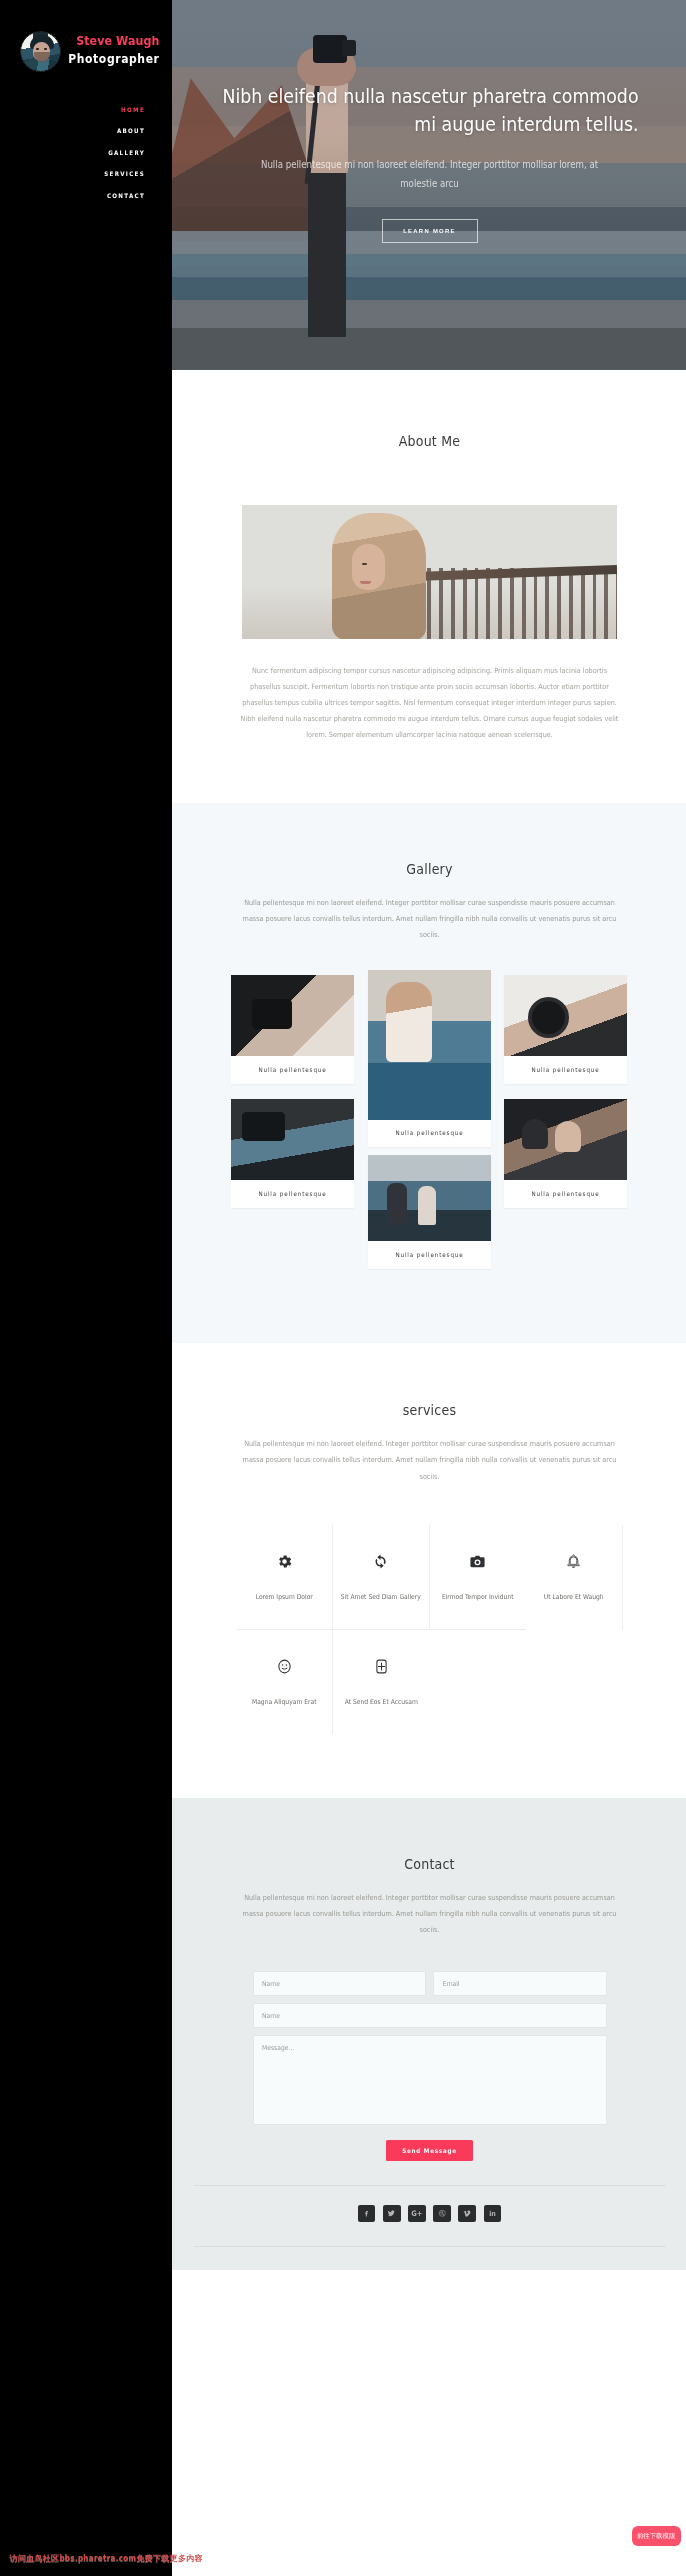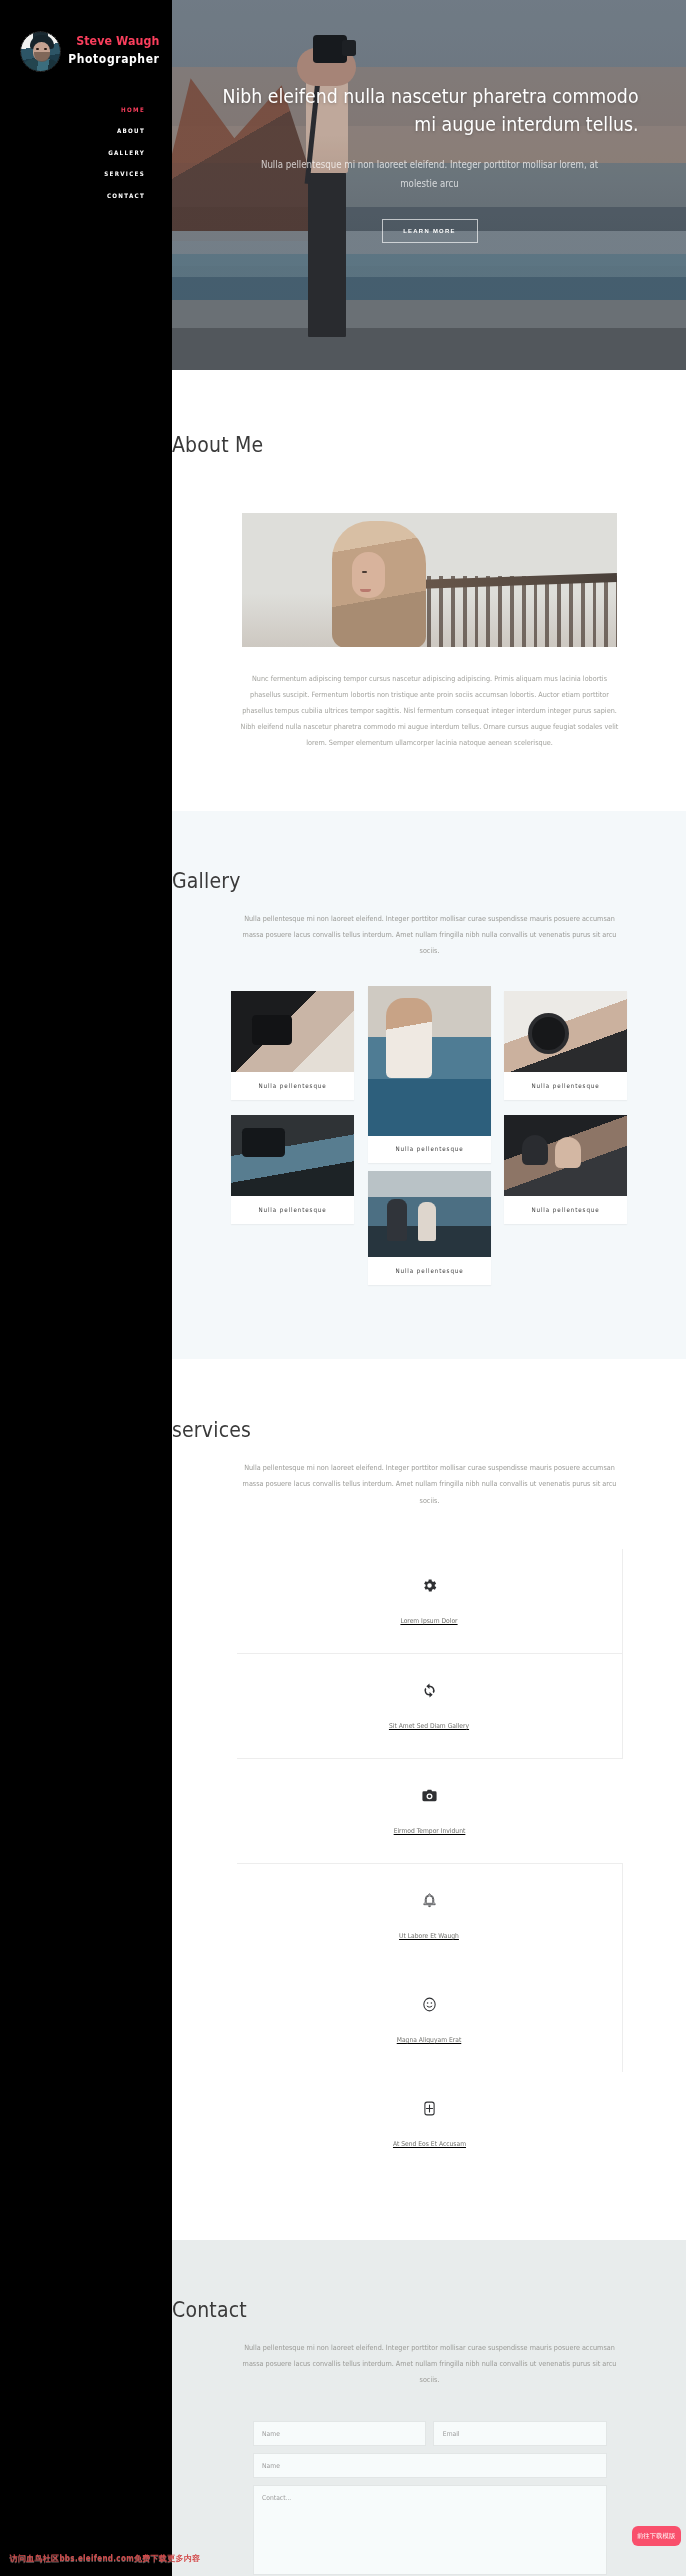--- a/index.html
+++ b/index.html
@@ -98,21 +98,21 @@
   #hero-sub{ color:rgba(255,255,255,.72); font-size:9.6px; font-weight:300; line-height:2.0;
     text-align:center; width:375px; margin-top:16px; }
   #hero-btn{
     margin-top:26px; width:96px; height:23.6px; border:0.5px solid rgba(255,255,255,.65);
     color:#fff; font-size:5.9px; font-weight:600; letter-spacing:1.3px;
     display:flex; align-items:center; justify-content:center; cursor:pointer; background:transparent;
   }
 
   
   .section{ width:515px; position:relative; }
-  .sec-title{ font-size:21px; font-weight:400; color:#3a3a3a; letter-spacing:0.2px; }
+  .sec-title{ text-align:center; font-size:14px; font-weight:400; color:#3a3a3a; letter-spacing:0.2px; }
   .sec-lede{ text-align:center; font-size:7.2px; line-height:2.25; color:#9a9a96; font-weight:300;
     width:375px; margin:18px auto 0; }
 
   
   #about{ background:#fff; padding:63px 0 59px; }
   #about-photo{
     width:375px; height:134px; margin:56px auto 0; overflow:hidden; position:relative;
     background:linear-gradient(180deg,#d6d6d2 0 55%, #cfcbc4 55% 100%);
   }
   #about-photo .sky{ position:absolute; inset:0; background:linear-gradient(180deg,#dededa 0 60%,#cdc8c1 100%);}
@@ -152,21 +152,21 @@
   .t4:after{content:"";position:absolute;left:10.7px;top:13px;width:43px;height:29px;background:#14171a;border-radius:4.3px;}
   .t5{ background:linear-gradient(180deg,#b9c2c6 0 30%, #4c6f83 30% 64%, #27353e 64% 100%); }
   .t5:after{content:"";position:absolute;left:19.3px;top:28px;width:19.3px;height:42px;background:#30343a;border-radius:7.5px 7.5px 2.1px 2.1px;}
   .t5:before{content:"";position:absolute;left:50px;top:31px;width:18px;height:39px;background:#ded6cd;border-radius:7.5px 7.5px 2.1px 2.1px;}
   .t6{ background:linear-gradient(160deg,#1f2124 0 36%, #8d7566 36% 60%, #35373b 60% 100%); }
   .t6:after{content:"";position:absolute;left:18px;top:19.3px;width:26px;height:30px;background:#2a2c30;border-radius:13px 13px 5.4px 5.4px;}
   .t6:before{content:"";position:absolute;left:51px;top:21.4px;width:26px;height:31px;background:#d3b7a3;border-radius:13px 13px 5.4px 5.4px;}
 
   
   #services{ background:#fff; padding:59px 0 64px; }
-  #services-grid{ width:386px; margin:40px auto 0; display:grid; grid-template-columns:repeat(1,1fr);text-decoration:underline; }
+  #services-grid{ width:386px; margin:40px auto 0; display:grid; grid-template-columns:repeat(4,1fr); }
   .svc{ padding:25px 7.5px 25px; text-align:center; position:relative; }
   .svc:nth-child(1),.svc:nth-child(2),.svc:nth-child(4),.svc:nth-child(5){ border-right:0.5px solid #ededed; }
   .svc:nth-child(1),.svc:nth-child(2),.svc:nth-child(3){ border-bottom:0.5px solid #ededed; }
   .svc-icon{ height:23.6px; display:flex; align-items:center; justify-content:center; color:#2f3033;}
   .svc-icon svg{ width:17px; height:17px; fill:currentColor; }
   .svc-label{ margin-top:18px; font-size:6.7px; color:#6e6e6a; font-weight:300; line-height:1.85;}
 
   
   #contact{ background:#e8ecec; padding:58px 0 23.6px; }
   #contact-form{ width:354px; margin:33px auto 0; }
@@ -387,21 +387,21 @@
     <p class="sec-lede">Nulla pellentesque mi non laoreet eleifend. Integer porttitor mollisar curae suspendisse mauris posuere accumsan massa posuere lacus convallis tellus interdum. Amet nullam fringilla nibh nulla convallis ut venenatis purus sit arcu sociis.</p>
 
     <div id="contact-form">
       <div class="row2">
         <div class="fld">Name</div>
         <div class="fld">Email</div>
       </div>
       <div class="spacer"></div>
       <div class="fld">Name</div>
       <div class="spacer"></div>
-      <div class="fld ta">Contact...</div>
+      <div class="fld ta">Message...</div>
       <button id="send-btn">Send Message</button>
     </div>
 
     <div id="footer-divider"></div>
 
     <div id="socials">
       <div class="soc">
         <svg viewBox="0 0 24 24">
             <path d="M14.5 8.2h2V5.5h-2.3c-2.3 0-3.5 1.3-3.5 3.4v1.8H8.5v2.8h2.2V21h3v-7.5h2.2l.4-2.8h-2.6V9.3c0-.8.3-1.1.8-1.1z"></path>
           </svg>
@@ -424,15 +424,15 @@
           </svg>
       </div>
       <div class="soc" style="font-size:7px;">in</div>
     </div>
 
     <div id="bottom-divider"></div>
   </section>
 
 </div>
 
-<div id="wm-text">访问血鸟社区bbs.eleifend.com免费下载更多内容</div>
+<div id="wm-text">访问血鸟社区bbs.pharetra.com免费下载更多内容</div>
 <div id="wm-btn">前往下载模版</div>
 
 
 </body></html>

